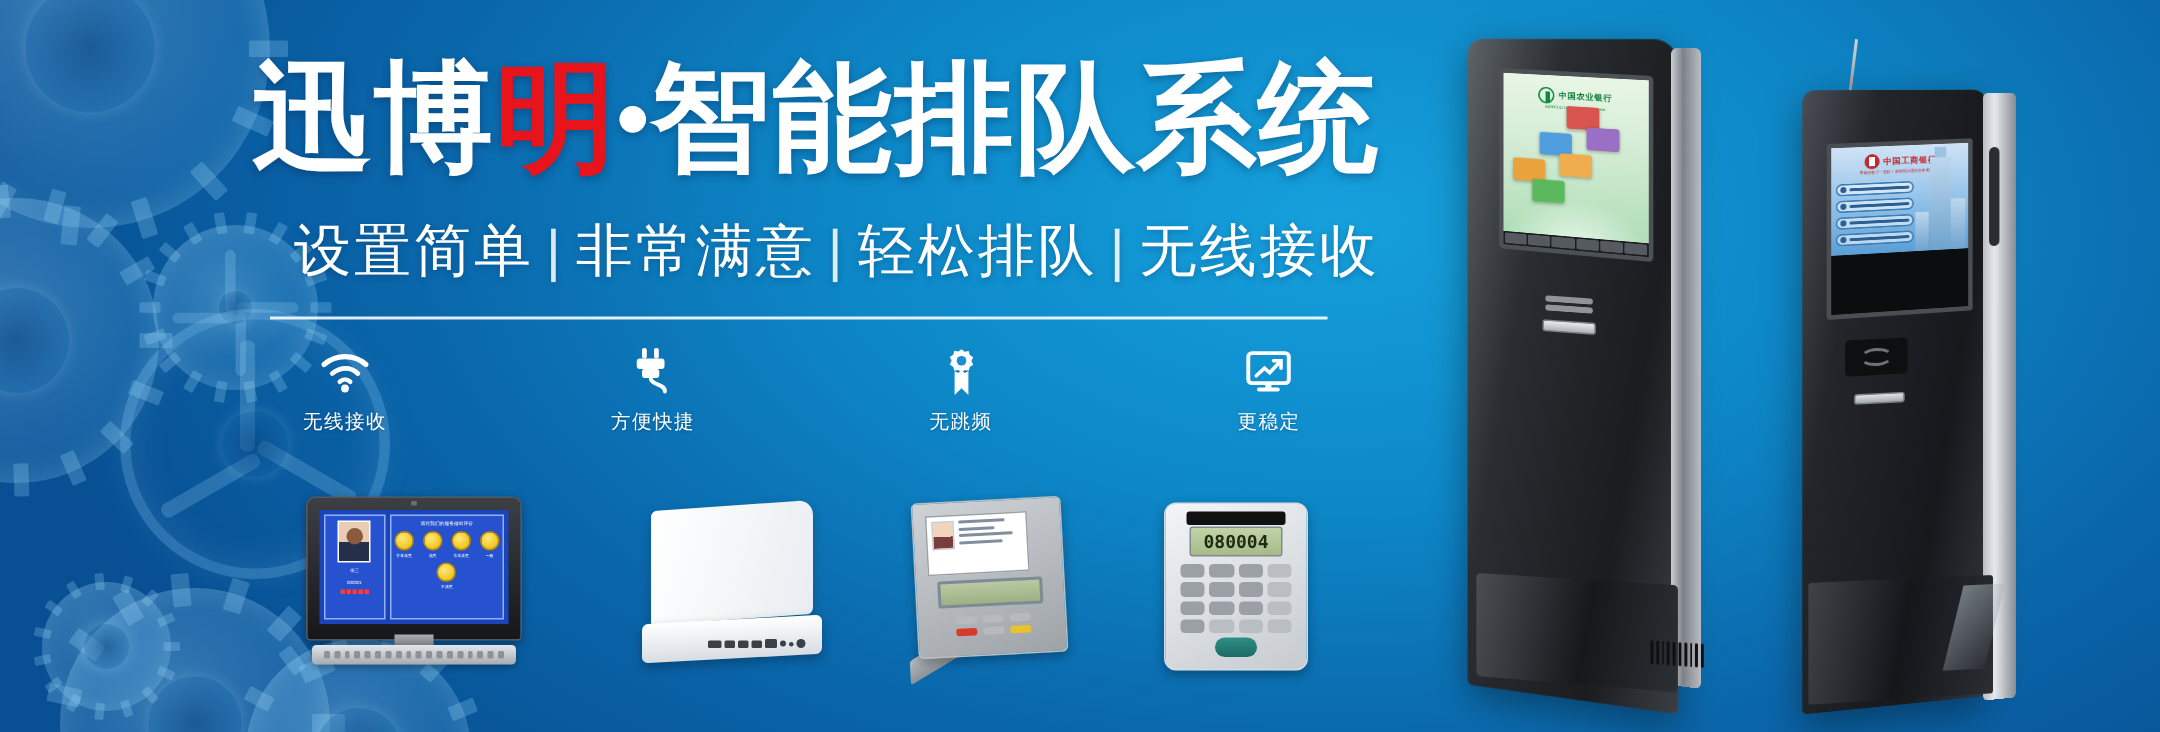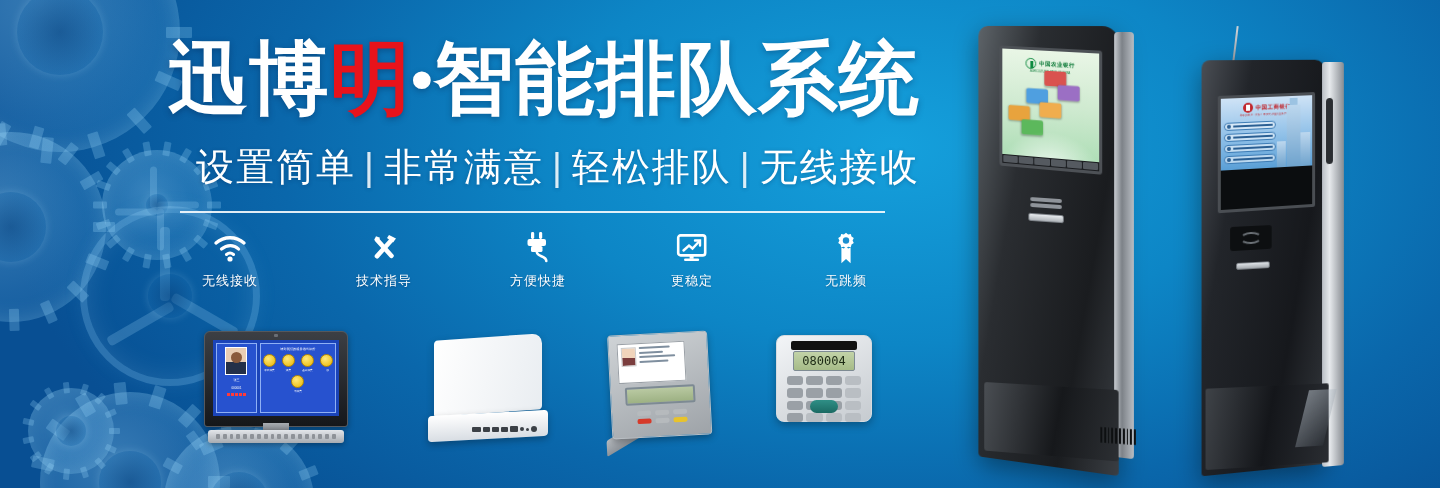--- a/index.html
+++ b/index.html
@@ -215,21 +215,21 @@
   .ev-keys .row i { width:14px; height:5px; border-radius:2px; background:#b6babd; display:block;}
   .ev-keys .row i.red { background:#d63a2a; }
   .ev-keys .row i.yel { background:#e8c32c; }
   .ev-stand {
     position:absolute; left:0; bottom:4px; width:34px; height:16px;
     background:linear-gradient(#b7bcc1,#8d9298); transform:skewY(-28deg);
     border-radius:2px;
   }
 
   
-  .keypad { position:absolute; left:776px; top:20px; width:96px; height:87px; }
+  .keypad { position:absolute; left:776px; top:20px; width:96px; height:112px;font-weight:bold; }
   .kp-body {
     position:absolute; inset:0;
     background:linear-gradient(150deg,#f3f5f7,#c6cbd0);
     border-radius:8px; box-shadow:0 3px 8px rgba(0,0,0,0.3);
     border:1px solid #d7dbdf;
   }
   .kp-top {
     position:absolute; left:14px; top:5px; right:14px; height:9px;
     background:#111; border-radius:2px;
   }
@@ -570,75 +570,62 @@
         <svg width="34" height="28" viewBox="0 0 34 28" fill="none">
           <path d="M3 9c8-7 20-7 28 0" stroke="#fff" stroke-width="3.4" stroke-linecap="round"></path>
           <path d="M8.5 15c5.5-4.6 12.5-4.6 17 0" stroke="#fff" stroke-width="3.2" stroke-linecap="round"></path>
           <path d="M13.5 20.5c2.6-2.2 4.4-2.2 7 0" stroke="#fff" stroke-width="3" stroke-linecap="round"></path>
           <circle cx="17" cy="25" r="2.6" fill="#fff"></circle>
         </svg>
       </div>
       <div class="flabel">无线接收</div>
     </div>
 
-    <div class="feature">
-      <div class="glyph">
-        <svg width="30" height="30" viewBox="0 0 30 30">
-          <g fill="#fff">
-            <rect x="13" y="2" width="4.6" height="26" rx="2" transform="rotate(42 15 15)"></rect>
-            <rect x="13" y="2" width="4.6" height="26" rx="2" transform="rotate(-42 15 15)"></rect>
-            <path d="M20 2l7 3.5-3 4-6-4.4z"></path>
-            <path d="M7 3.2l4 1.6-1.6 3.6-4-1.8z"></path>
-          </g>
-        </svg>
-      </div>
-      <div class="flabel">技术指导</div>
-    </div>
 
 
     <div class="feature">
       <div class="glyph">
         <svg width="28" height="32" viewBox="0 0 28 32">
           <g fill="#fff">
             <rect x="7" y="0" width="3.2" height="7" rx="1.4"></rect>
             <rect x="15" y="0" width="3.2" height="7" rx="1.4"></rect>
             <rect x="3.5" y="7" width="18.5" height="7" rx="2"></rect>
             <rect x="7" y="14" width="11.5" height="6" rx="1.6"></rect>
           </g>
           <path d="M12.8 20c0 5 9.5 3.5 9.5 9" fill="none" stroke="#fff" stroke-width="2.6" stroke-linecap="round"></path>
         </svg>
       </div>
       <div class="flabel">方便快捷</div>
     </div>
 
 
     <div class="feature">
       <div class="glyph">
+        <svg width="24" height="32" viewBox="0 0 24 32">
+          <g fill="#fff">
+            <path d="M12 0.8l2.1 1.7 2.7-.5.7 2.6 2.3 1.5-1.2 2.5 1.2 2.5-2.3 1.5-.7 2.6-2.7-.5L12 16.4l-2.1-1.7-2.7.5-.7-2.6L4.2 11l1.2-2.5L4.2 6l2.3-1.5.7-2.6 2.7.5z"></path>
+            <circle cx="12" cy="8.5" r="3.2" fill="#1c8fd0"></circle>
+            <path d="M7.4 15.5v15.8l4.6-4.4 4.6 4.4V15.5l-2.3 1.1-2.3-1.6-2.3 1.6z"></path>
+          </g>
+        </svg>
+      </div>
+      <div class="flabel">无跳频</div>
+    </div>
+
+    <div class="feature">
+      <div class="glyph">
         <svg width="32" height="28" viewBox="0 0 32 28">
           <rect x="2.2" y="1.4" width="27" height="20" rx="2.4" fill="none" stroke="#fff" stroke-width="2.6"></rect>
           <path d="M7.5 16.5l5.5-5 3.5 3 7-7.5" fill="none" stroke="#fff" stroke-width="2.4" stroke-linecap="round"></path>
           <path d="M19 6.5h5v5" fill="none" stroke="#fff" stroke-width="2.4" stroke-linecap="round"></path>
           <rect x="13.6" y="21.4" width="4" height="3.4" fill="#fff"></rect>
           <rect x="8" y="24.4" width="15.2" height="2.6" rx="1.3" fill="#fff"></rect>
         </svg>
       </div>
       <div class="flabel">更稳定</div>
-    </div>
-
-    <div class="feature">
-      <div class="glyph">
-        <svg width="24" height="32" viewBox="0 0 24 32">
-          <g fill="#fff">
-            <path d="M12 0.8l2.1 1.7 2.7-.5.7 2.6 2.3 1.5-1.2 2.5 1.2 2.5-2.3 1.5-.7 2.6-2.7-.5L12 16.4l-2.1-1.7-2.7.5-.7-2.6L4.2 11l1.2-2.5L4.2 6l2.3-1.5.7-2.6 2.7.5z"></path>
-            <circle cx="12" cy="8.5" r="3.2" fill="#1c8fd0"></circle>
-            <path d="M7.4 15.5v15.8l4.6-4.4 4.6 4.4V15.5l-2.3 1.1-2.3-1.6-2.3 1.6z"></path>
-          </g>
-        </svg>
-      </div>
-      <div class="flabel">无跳频</div>
     </div>
   </div>
 
   <div class="products">
 
     <div class="monitor">
       <div class="mon-body">
         <div class="mon-dot"></div>
         <div class="mon-screen">
           <div class="ms-left">

